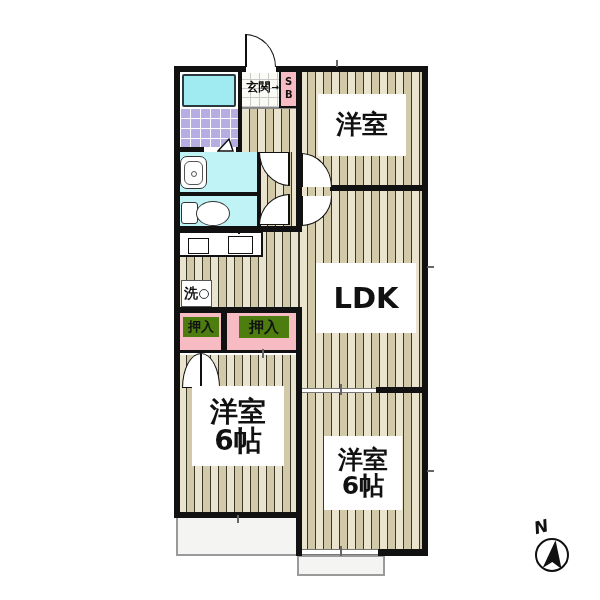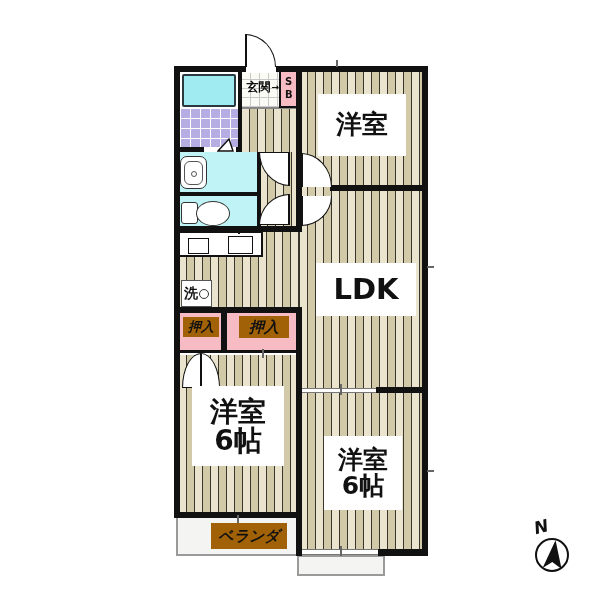--- a/index.html
+++ b/index.html
@@ -13,22 +13,22 @@
       #39362b 8px,#39362b 9px,
       #d1c9a7 9px,#d1c9a7 16px);}
   .wall{position:absolute;background:#111;}
   .tickv{position:absolute;background:#666;width:2px;}
   .tickh{position:absolute;background:#666;height:2px;}
   .waterroom{position:absolute;background:#bff3f6;}
   .pinkbox{position:absolute;background:#f7bcc3;border:2px solid #111;box-sizing:border-box;}
   .labelbox{position:absolute;background:#fff;color:#111;display:flex;flex-direction:column;
             align-items:center;justify-content:center;font-weight:bold;line-height:1.05;
             text-align:center;}
-  .smalllabel{position:absolute;background:#a16207;color:#111;display:flex;align-items:center;
-              justify-content:center;font-weight:bold;font-style:italic;}
+  .smalllabel{position:absolute;background:#4d7c0f;color:#111;display:flex;align-items:center;
+              justify-content:center;font-weight:bold;}
   .door{position:absolute;background:#fff;box-sizing:border-box;}
   .windowline{position:absolute;background:#fff;border-top:1.5px solid #777;
               border-bottom:1.5px solid #777;box-sizing:border-box;}
   .grayzone{position:absolute;background:#f4f4f2;border:2px solid #9a9a9a;box-sizing:border-box;}
   .fixture{position:absolute;background:#fff;border:1.5px solid #333;box-sizing:border-box;}
   .tiles-genkan{position:absolute;background:
       linear-gradient(#c9c9c9 1px,transparent 1px),
       linear-gradient(90deg,#c9c9c9 1px,transparent 1px),#fbfbf6;
       background-size:9px 9px;}
   .tiles-bath{position:absolute;background:
@@ -134,33 +134,30 @@
   <div class="tickh" style="left:427px;top:266px;width:7px;"></div>
   <div class="tickh" style="left:427px;top:470px;width:7px;"></div>
   <div class="tickv" style="left:237px;top:515px;height:8px;"></div>
   <div class="tickv" style="left:340px;top:546px;height:10px;"></div>
   <div class="tickv" style="left:340px;top:384px;height:11px;"></div>
   <div class="tickv" style="left:262px;top:349px;height:9px;"></div>
 
   <div class="labelbox" style="left:318px;top:94px;width:88px;height:62px;font-size:26px;">
     <div>洋室</div>
   </div>
-  <div class="labelbox" style="left:316px;top:263px;width:100px;height:53px;font-size:29px;">
+  <div class="labelbox" style="left:316px;top:263px;width:100px;height:70px;font-size:29px;">
     <div>LDK</div>
   </div>
   <div class="labelbox" style="left:192px;top:386px;width:92px;height:80px;font-size:28px;">
     <div>洋室</div>
     <div>6帖</div>
   </div>
   <div class="labelbox" style="left:324px;top:436px;width:78px;height:74px;font-size:25px;">
     <div>洋室</div>
     <div>6帖</div>
-  </div>
-  <div class="smalllabel" style="left:211px;top:523px;width:76px;height:26px;font-size:15px;">
-    <span>ベランダ</span>
   </div>
   <div class="abs" style="left:245px;top:79px;width:34px;height:16px;display:flex;align-items:center;font-size:12px;font-weight:bold;color:#111;">
     <span>玄関</span>
       <span style="font-size:9px;margin-left:1px;">→</span>
   </div>
 
   <svg style="position:absolute;left:520px;top:503px;" width="70" height="80" viewBox="0 0 70 80">
     <circle cx="32" cy="52" r="16" fill="none" stroke="#111" stroke-width="2"></circle>
     <polygon points="34,37 43,65 33,59 24,66" fill="#111" transform="rotate(6 32 52)"></polygon>
     <text x="14" y="30" font-size="17" font-weight="bold" font-style="italic" fill="#111" transform="rotate(-14 20 24)">N</text>

